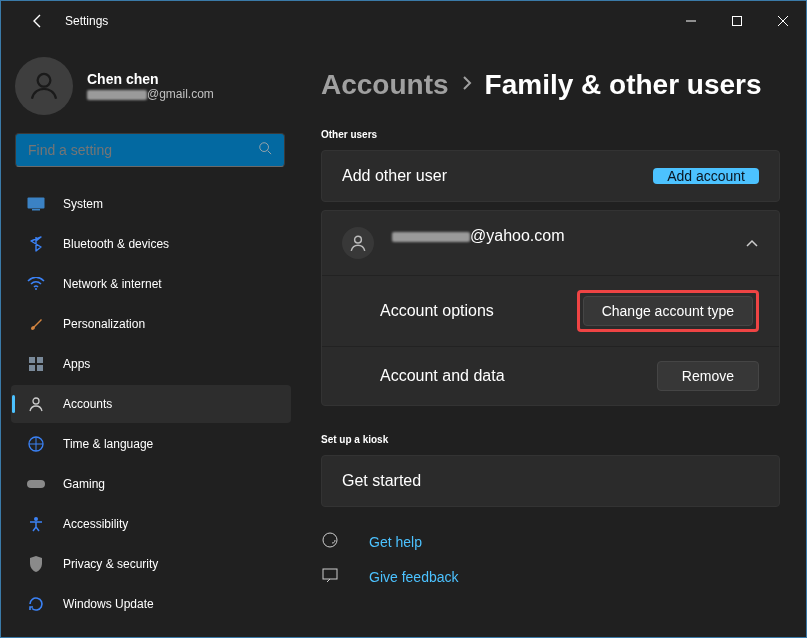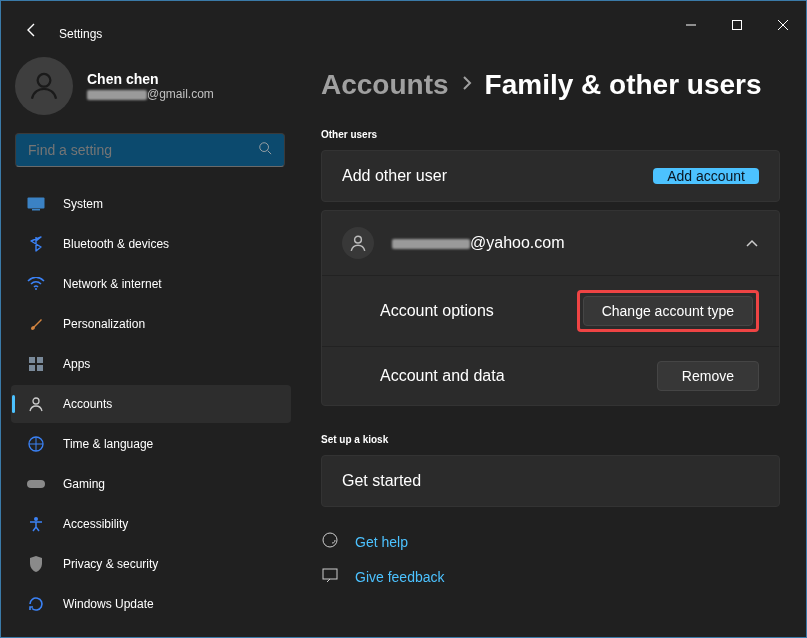--- a/index.html
+++ b/index.html
@@ -8,42 +8,42 @@
     background: #202020;
     font-family: "Segoe UI", sans-serif;
     color: #fff;
     overflow: hidden;
     position: relative;
     border: 1px solid #3a7aa8;
   }
   .titlebar {
     height: 40px;
     display: flex;
-    align-items: flex-end;
-    padding-left: 20px;
+    align-items: center;
+    padding-left: 26px;
   }
   .back-btn { width: 22px; height: 22px; display:flex; align-items:center; justify-content:center; cursor:pointer;}
   .title { font-size: 12px; margin-left: 16px; }
   .win-controls { margin-left: auto; display: flex; }
   .win-btn { width: 46px; height: 32px; display:flex; align-items:center; justify-content:center; cursor:pointer;}
   .content { display: flex; height: calc(100% - 40px); }
   .sidebar { width: 300px; padding: 10px 10px 0 10px; }
   .profile { display:flex; align-items:center; margin: 6px 0 18px 4px; }
   .avatar {
     width: 58px; height: 58px; border-radius:50%;
     background: #3e3e3e; display:flex; align-items:center; justify-content:center;
     margin-right: 14px;
   }
   .profile-name { font-size: 14px; font-weight:600;}
   .profile-email { font-size: 12px; color: #c0c0c0; position:relative;}
   .blur-band { display:inline-block; width:60px; height:10px; background:#9a9a9a; filter:blur(1px); border-radius:2px; vertical-align:middle;}
   .search {
     display:flex; align-items:center;
     width: 270px; height: 34px;
-    background: #0c4a6e; border:1px solid #3a3a3a; border-bottom:1px solid #6a6a6a;
+    background: #0369a1; border:1px solid #3a3a3a; border-bottom:1px solid #6a6a6a;
     border-radius:4px; padding: 0 12px; margin: 0 0 18px 4px;
   }
   .search input {
     flex:1; background:transparent; border:none; outline:none;
     color:#c0c0c0; font-size:14px;
   }
   .nav { display:flex; flex-direction:column; gap:2px;}
   .nav-item {
     display:flex; align-items:center;
     height: 38px; border-radius:4px;
@@ -76,28 +76,28 @@
     background:#4cc2ff; color:#0a1520; border:none;
     padding: 0 14px; border-radius:4px; font-size:14px; cursor:pointer;
   }
   .secondary-btn {
     background:#373737; color:#fff; border:1px solid #454545;
     padding: 6px 18px; border-radius:4px; font-size:14px; cursor:pointer;
   }
   .highlight-red {
     border: 3px solid #ef4444; border-radius:4px; padding:3px;
   }
-  .user-row { display:flex; align-items:center; gap:18px;}
+  .user-row { display:flex; gap:18px;}
   .user-av {
     width:32px; height:32px; border-radius:50%; background:#383838;
     display:flex; align-items:center; justify-content:center;
   }
   .chevron { margin-left:auto;}
   .footer-links { margin-top:24px; display:flex; flex-direction:column; gap:14px;}
-  .footer-link { display:flex; align-items:center; gap:14px; font-size:14px; color:#4cc2ff; cursor:pointer;}
+  .footer-link { display:flex; align-items:center; gap:28px; font-size:14px; color:#4cc2ff; cursor:pointer;}
   .footer-link .fl-icon { width:20px; color:#fff;}
   .section-gap { margin-top: 28px;}
 </style>
 </head>
 <body>
 
 <div class="titlebar">
   <div class="back-btn">
     <svg width="16" height="16" viewBox="0 0 16 16">
         <path d="M10 2 L4 8 L10 14" stroke="#fff" stroke-width="1.4" fill="none"></path>

